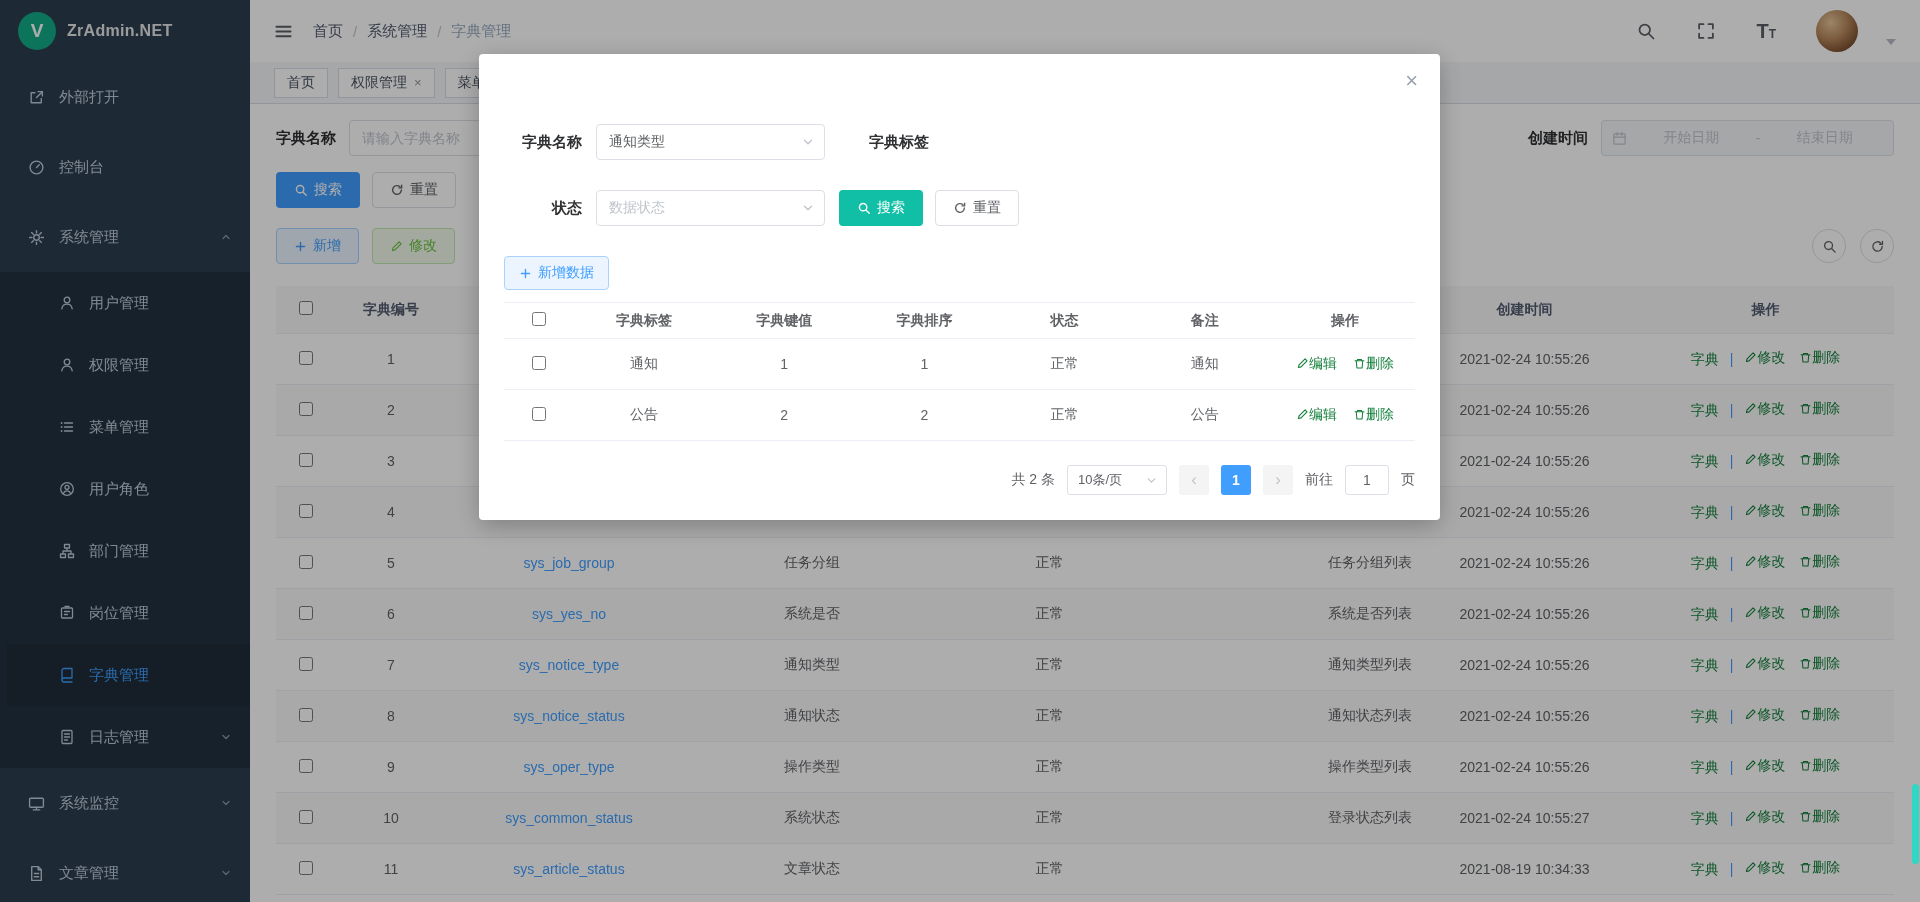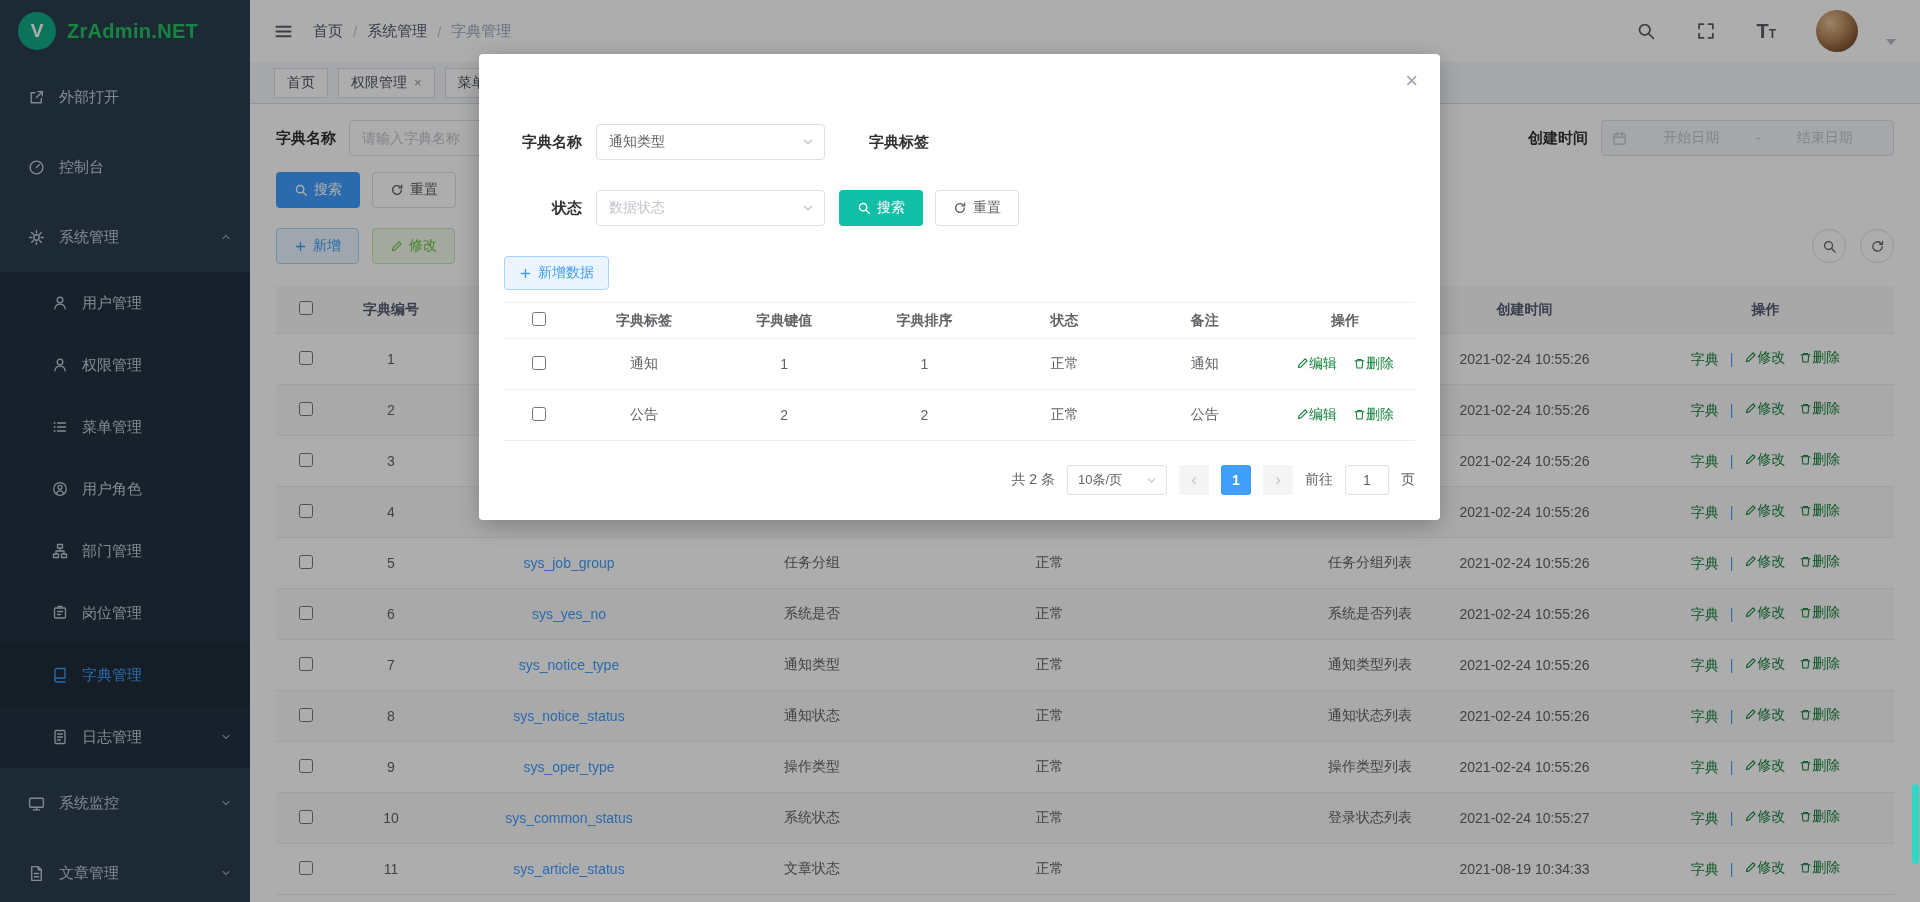--- a/index.html
+++ b/index.html
@@ -4,24 +4,24 @@
 <style>
   * { box-sizing: border-box; margin: 0; padding: 0; }
   html, body { width: 1920px; height: 902px; overflow: hidden; }
   body { font-family: "Liberation Sans", "DejaVu Sans", sans-serif; background: #f0f2f5; position: relative; }
   svg { display: block; }
 
   
   .sidebar { position: fixed; left: 0; top: 0; width: 250px; height: 902px; background: #2b3e4e; z-index: 10; }
   .logo { height: 62px; display: flex; align-items: center; gap: 11px; padding-left: 18px; }
   .logo-circle { width: 38px; height: 38px; border-radius: 50%; background: #13ab87; color: #fff; display: flex; align-items: center; justify-content: center; font-size: 19px; font-weight: bold; }
-  .logo-text { color: #22c55e; font-size: 20px; font-weight: bold; letter-spacing: .3px; }
+  .logo-text { color: #e5e5e5; font-size: 16px; font-weight: bold; letter-spacing: .3px; }
   .menu-item { height: 70px; display: flex; align-items: center; gap: 14px; padding-left: 28px; padding-right: 18px; color: #bfcbd9; font-size: 15px; cursor: pointer; }
   .submenu { background: #223240; }
-  .submenu .menu-item { height: 62px; padding-left: 52px; }
+  .submenu .menu-item { height: 62px; padding-left: 52px; margin-left: 7px; }
   .menu-item .chev { margin-left: auto; color: #8b9aa8; }
   .menu-item.active { color: #409eff; background: #1f2d3a; }
   .mi { flex: 0 0 auto; display: flex; }
 
   
   .main { margin-left: 250px; height: 902px; display: flex; flex-direction: column; }
   .topbar { height: 62px; background: #fff; display: flex; align-items: center; gap: 20px; padding: 0 24px; flex: 0 0 auto; }
   .hamburger { color: #5a5e66; cursor: pointer; display: flex; }
   .breadcrumb { display: flex; align-items: center; gap: 10px; font-size: 15px; color: #515a6e; }
   .breadcrumb .sep { color: #c0c4cc; }

